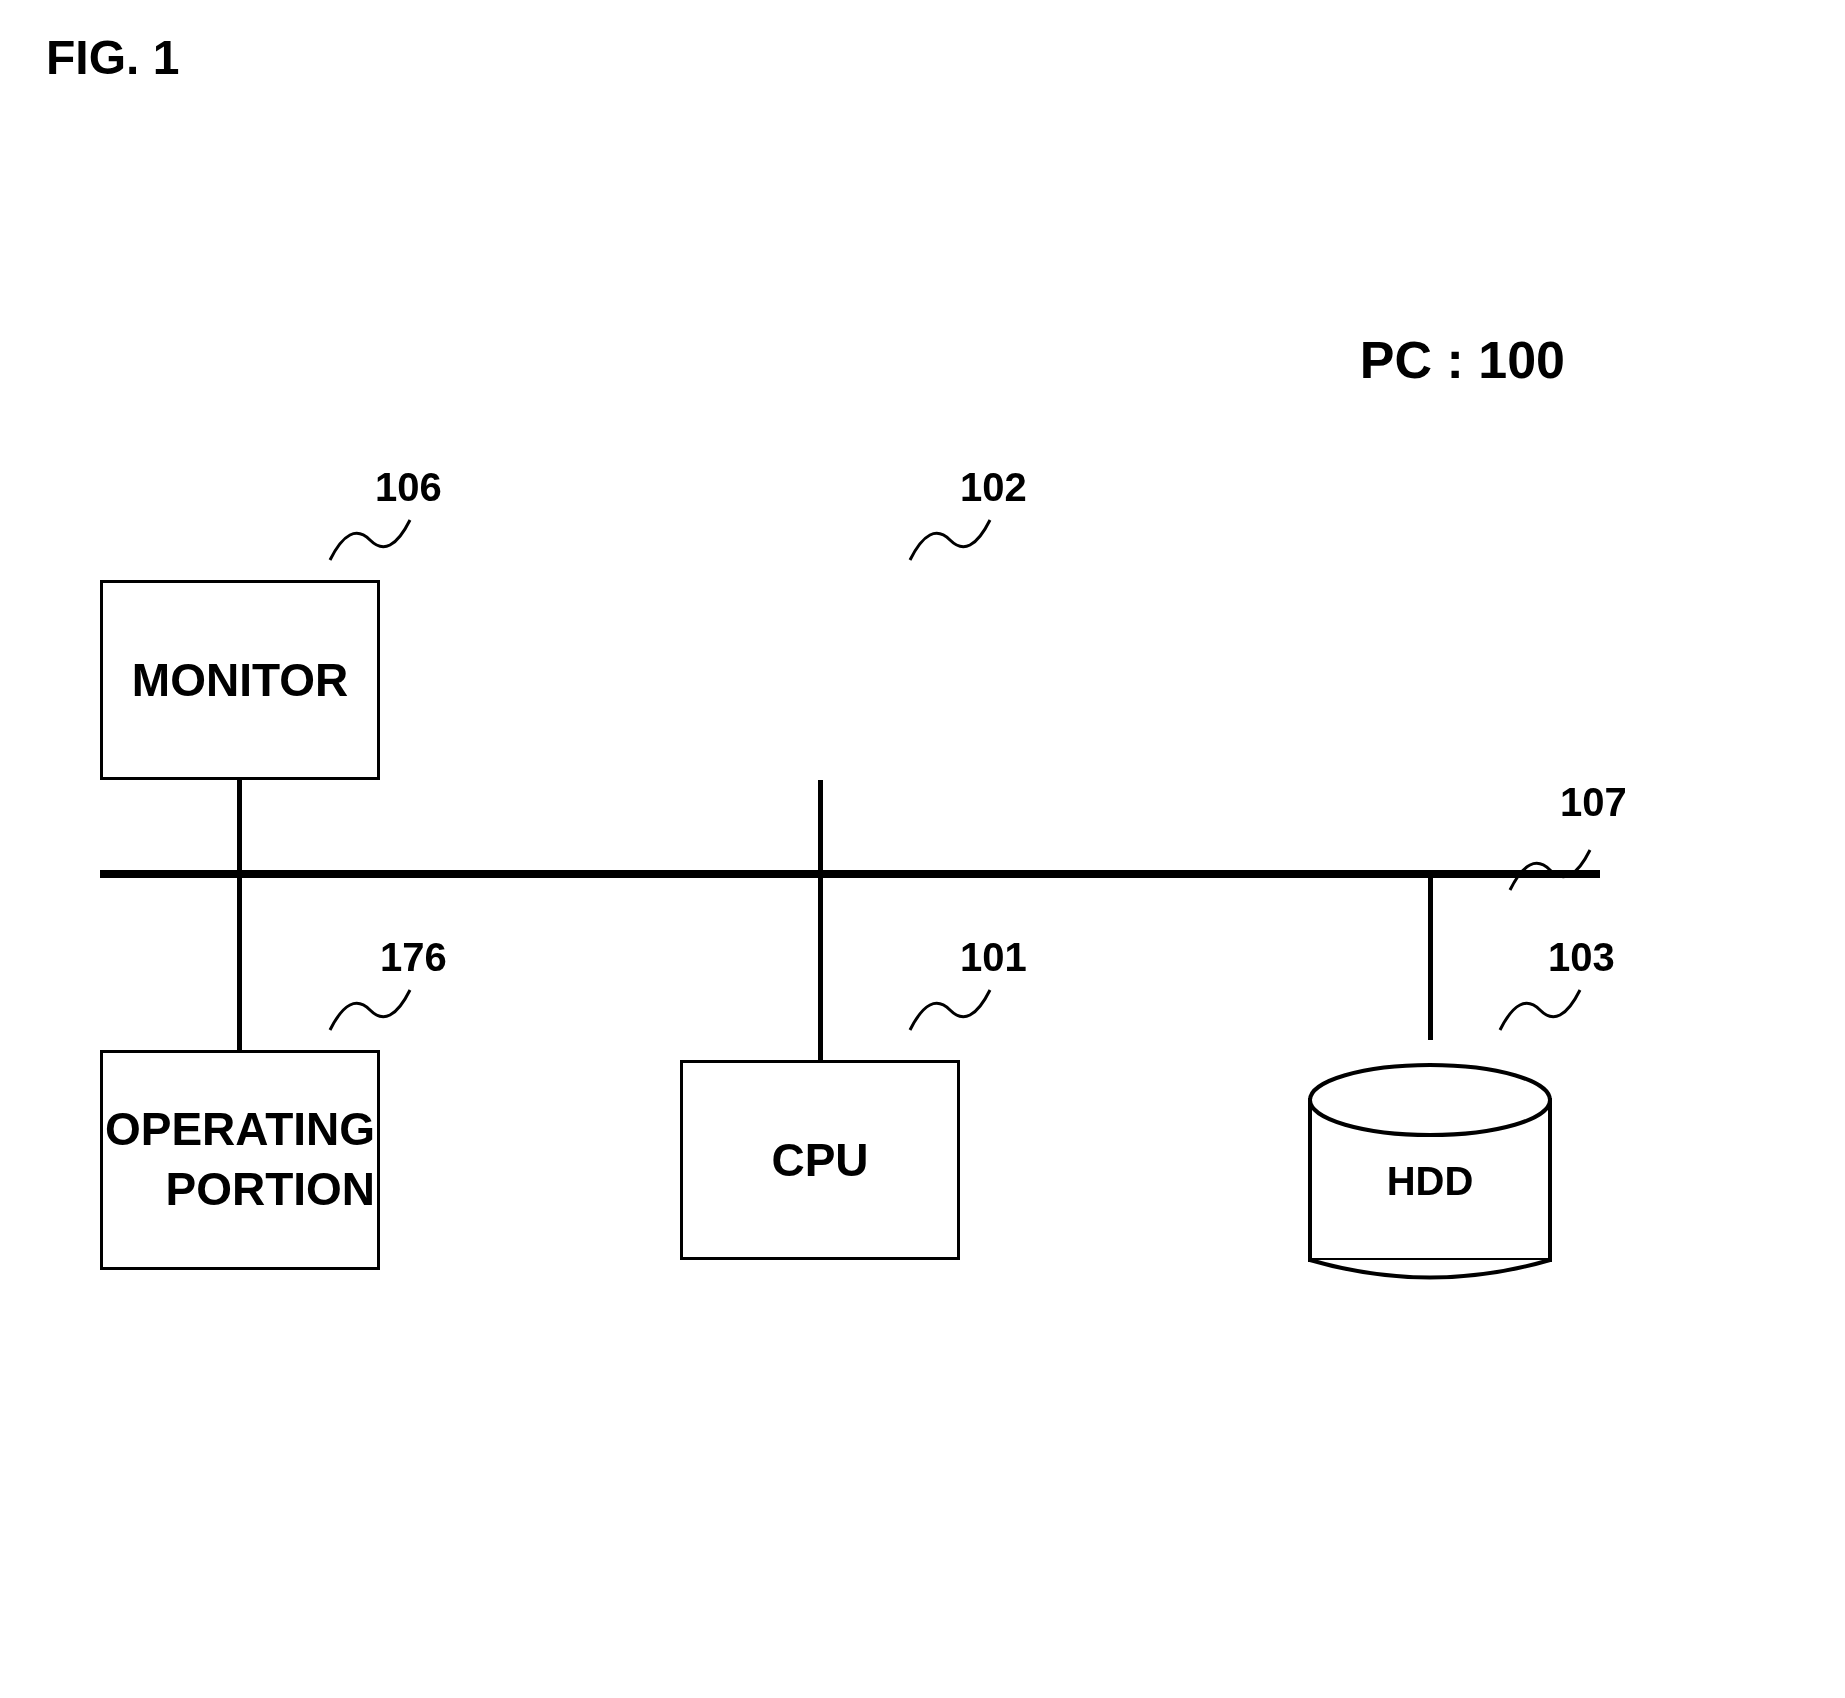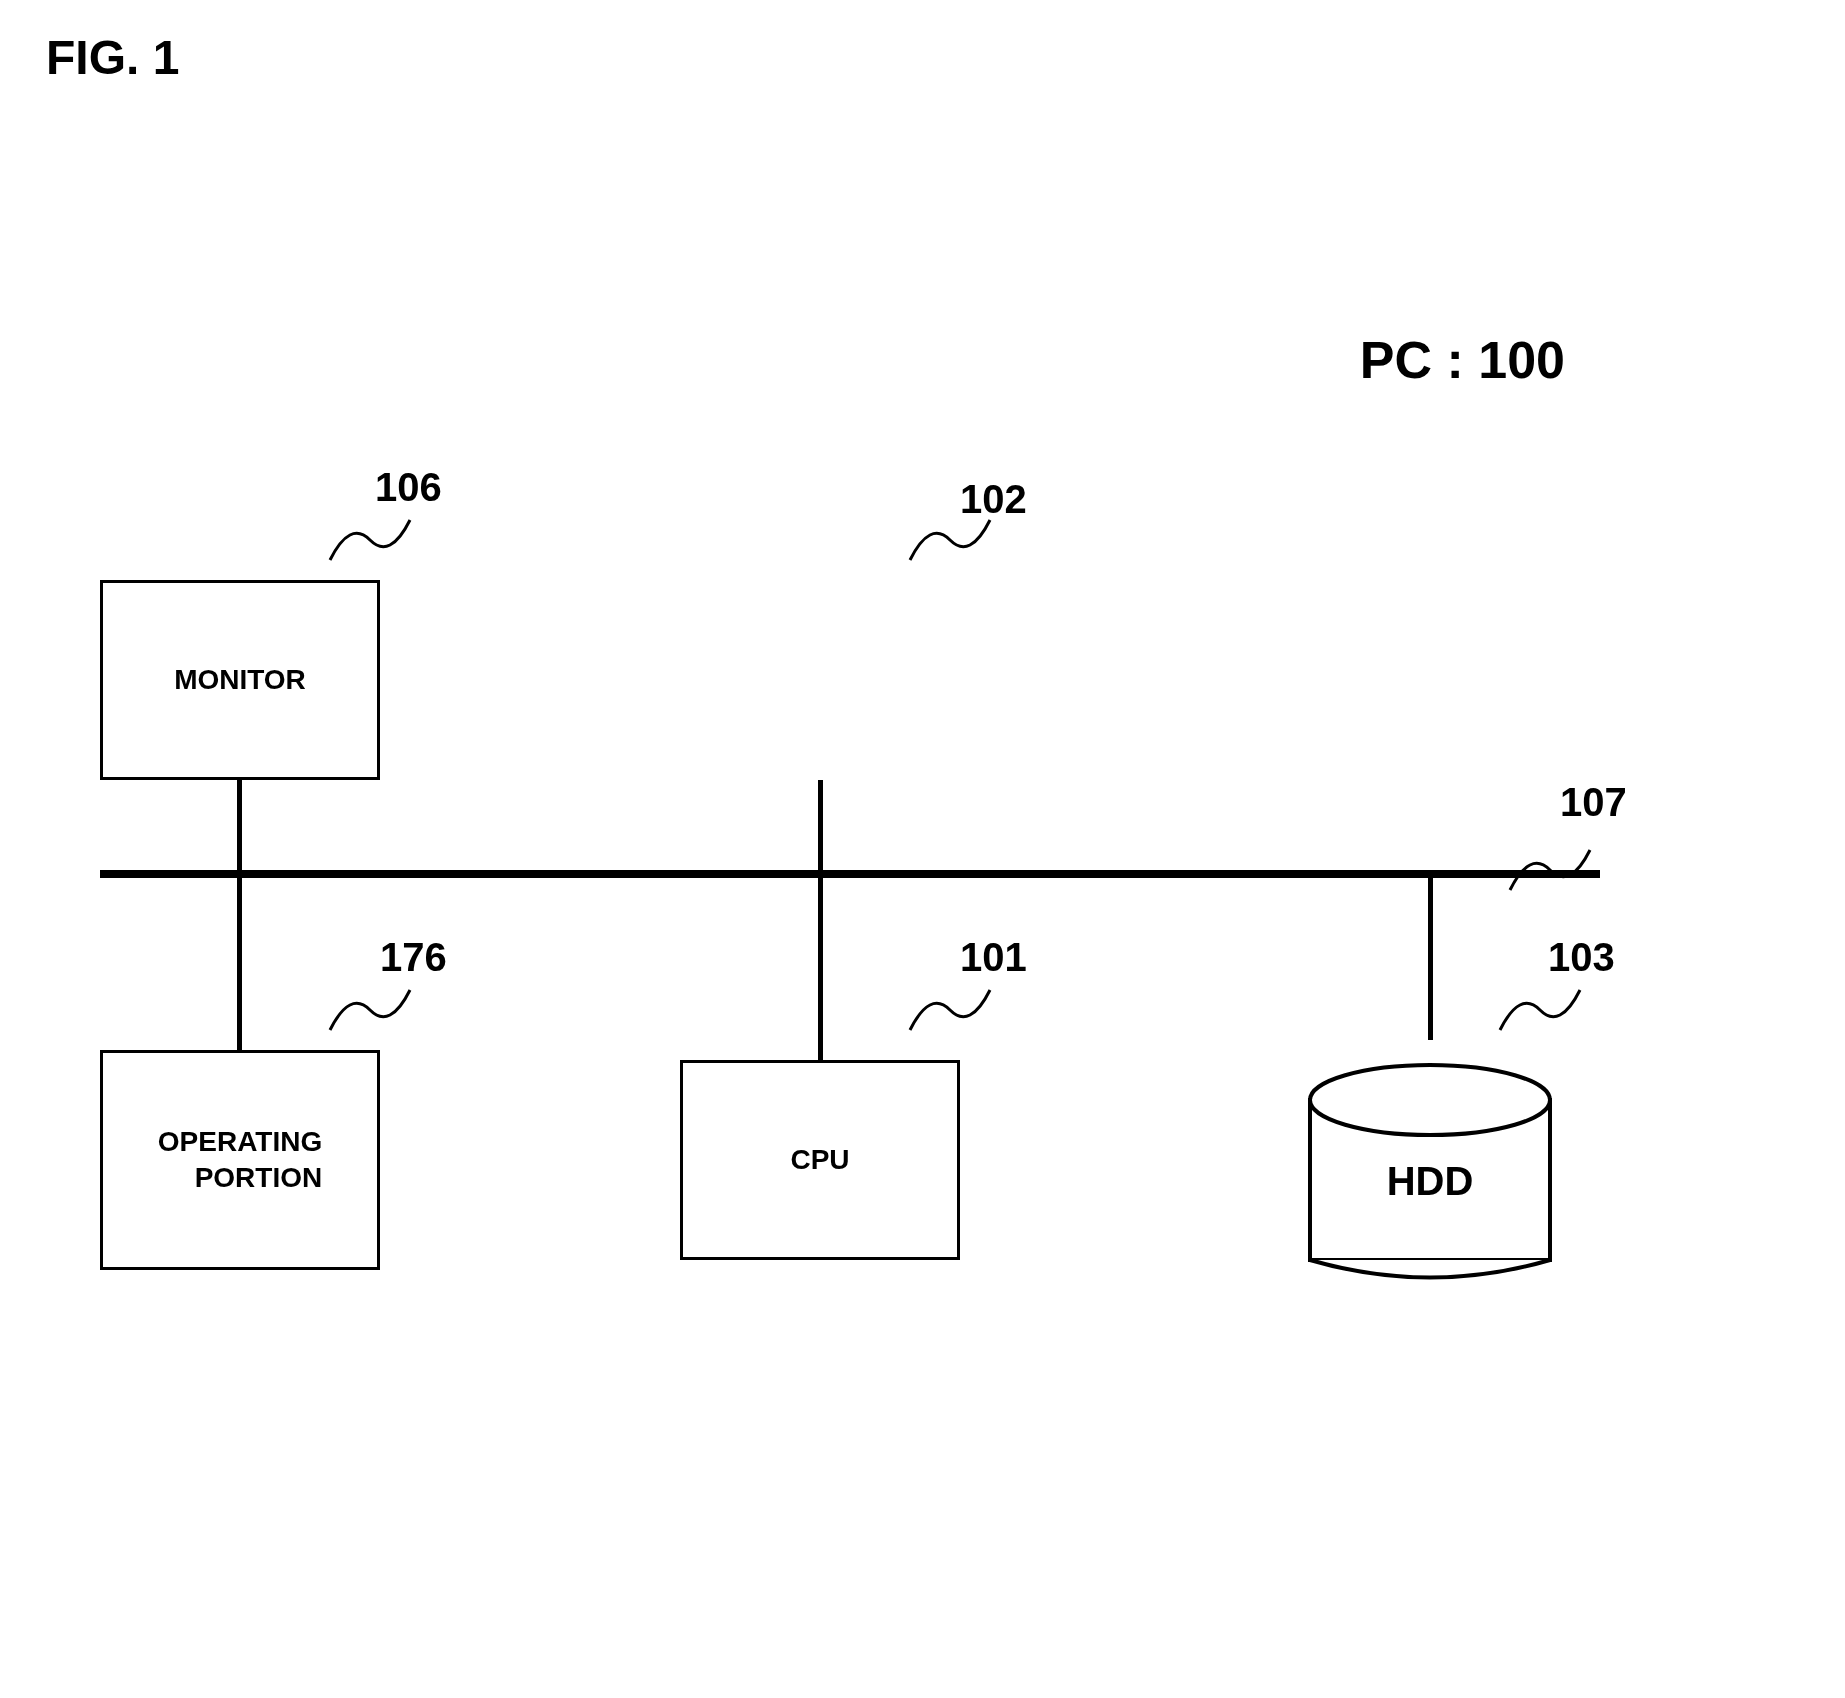--- a/index.html
+++ b/index.html
@@ -55,21 +55,21 @@
 
     
     .component-box {
       position: absolute;
       border: 3px solid #000000;
       background: #ffffff;
       display: flex;
       align-items: center;
       justify-content: center;
       text-align: center;
-      font-size: 28px;
+      font-size: 46px;
       font-weight: bold;
       font-family: Arial, sans-serif;
     }
 
     
     #monitor-box {
       top: 580px;
       left: 100px;
       width: 280px;
       height: 200px;
@@ -187,21 +187,21 @@
 
   <svg class="squiggle-svg" style="top: 490px; left: 320px; width: 120px; height: 80px;">
     <path d="M 10 70 Q 30 30 50 50 Q 70 70 90 30" stroke="#000" stroke-width="3" fill="none"></path>
   </svg>
   <div class="ref-label" style="top: 465px; left: 375px;">106</div>
 
 
   <svg class="squiggle-svg" style="top: 490px; left: 900px; width: 120px; height: 80px;">
     <path d="M 10 70 Q 30 30 50 50 Q 70 70 90 30" stroke="#000" stroke-width="3" fill="none"></path>
   </svg>
-  <div class="ref-label" style="top: 477px; left: 960px;">102</div>
+  <div class="ref-label" style="top: 465px; left: 960px;">102</div>
 
   <div class="v-line" id="monitor-vline-top"></div>
 
   <div class="v-line" id="monitor-vline-bottom"></div>
 
   <div class="v-line" id="memory-vline-top"></div>
 
   <div class="v-line" id="memory-vline-bottom"></div>
 
   <div class="v-line" id="hdd-vline"></div>

